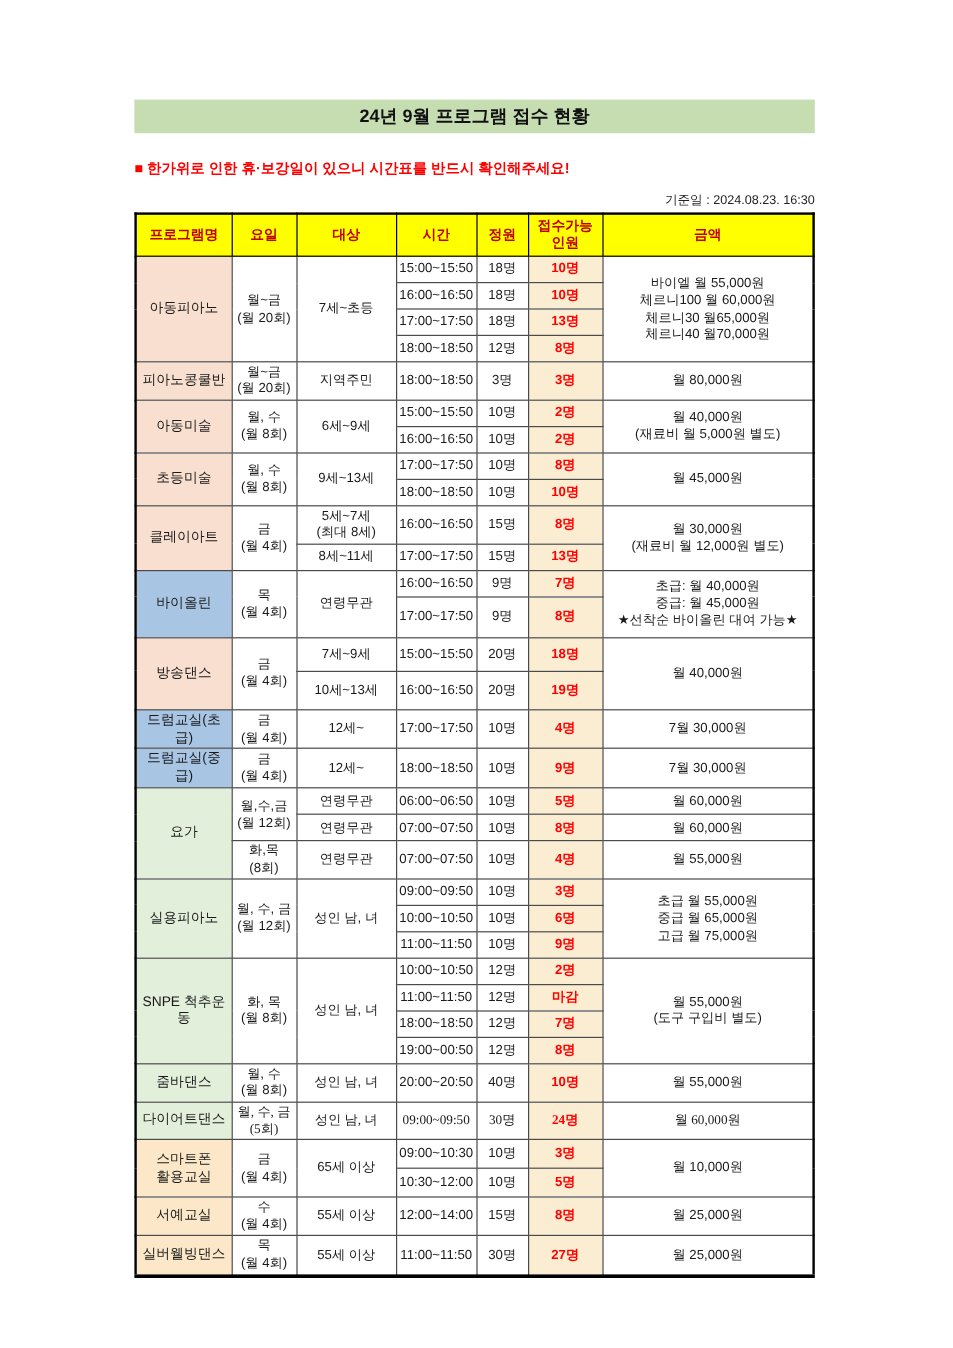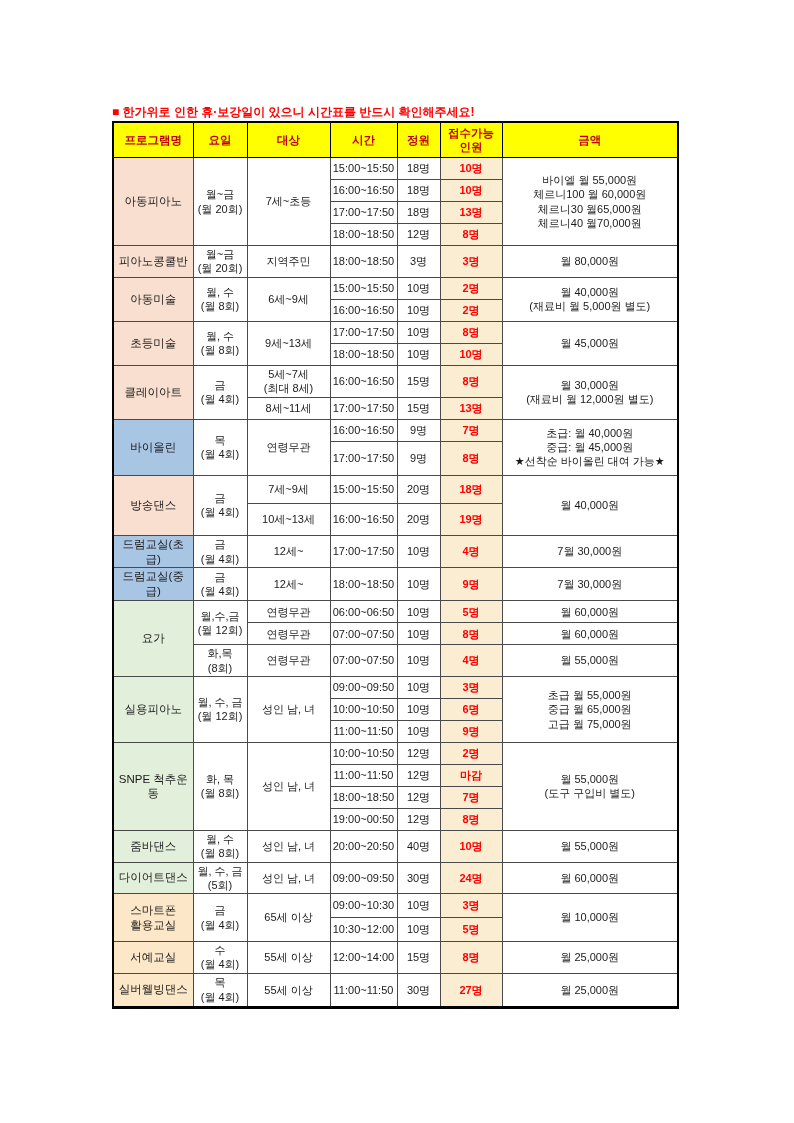--- a/index.html
+++ b/index.html
@@ -29,21 +29,23 @@
     padding:1px 2px;line-height:1.3;overflow:hidden;
   }
   tr.prog-start td{border-top:1.6px solid #000;}
   td.name{font-size:11.5px;}
   td.avail{background:var(--avail-bg);color:var(--avail-text);font-weight:bold;}
 </style>
 </head>
 <body>
 
 <div class="sheet">
+  <div class="title-bar">24년 9월 프로그램 접수 현황</div>
   <div class="notice">■ 한가위로 인한 휴·보강일이 있으니 시간표를 반드시 확인해주세요!</div>
+  <div class="ref-date">기준일 : 2024.08.23. 16:30</div>
   <table id="program-table">
     <colgroup>
         <col style="width: 80px;">
         <col style="width: 54px;">
         <col style="width: 83px;">
         <col style="width: 67px;">
         <col style="width: 43px;">
         <col style="width: 62px;">
         <col style="width: 176px;">
       </colgroup>
@@ -251,21 +253,21 @@
         </tr>
         <tr class="prog-start" style="height: 30px;">
           <td rowspan="1" class="name" style="background: rgb(226, 239, 218);">줌바댄스</td>
           <td rowspan="1" class="day">월, 수<br>(월 8회)</td>
           <td rowspan="1" class="target">성인 남, 녀</td>
           <td rowspan="1" class="time">20:00~20:50</td>
           <td rowspan="1" class="cap">40명</td>
           <td rowspan="1" class="avail">10명</td>
           <td rowspan="1" class="price">월 55,000원</td>
         </tr>
-        <tr class="prog-start" style="height: 30px;">
+        <tr class="prog-start" style="height: 30px; font-family: Liberation Serif, serif;">
           <td rowspan="1" class="name" style="background: rgb(226, 239, 218);">다이어트댄스</td>
           <td rowspan="1" class="day">월, 수, 금<br>(5회)</td>
           <td rowspan="1" class="target">성인 남, 녀</td>
           <td rowspan="1" class="time">09:00~09:50</td>
           <td rowspan="1" class="cap">30명</td>
           <td rowspan="1" class="avail">24명</td>
           <td rowspan="1" class="price">월 60,000원</td>
         </tr>
         <tr class="prog-start" style="height: 24px;">
           <td rowspan="2" class="name" style="background: rgb(252, 232, 200);">스마트폰<br>활용교실</td>

